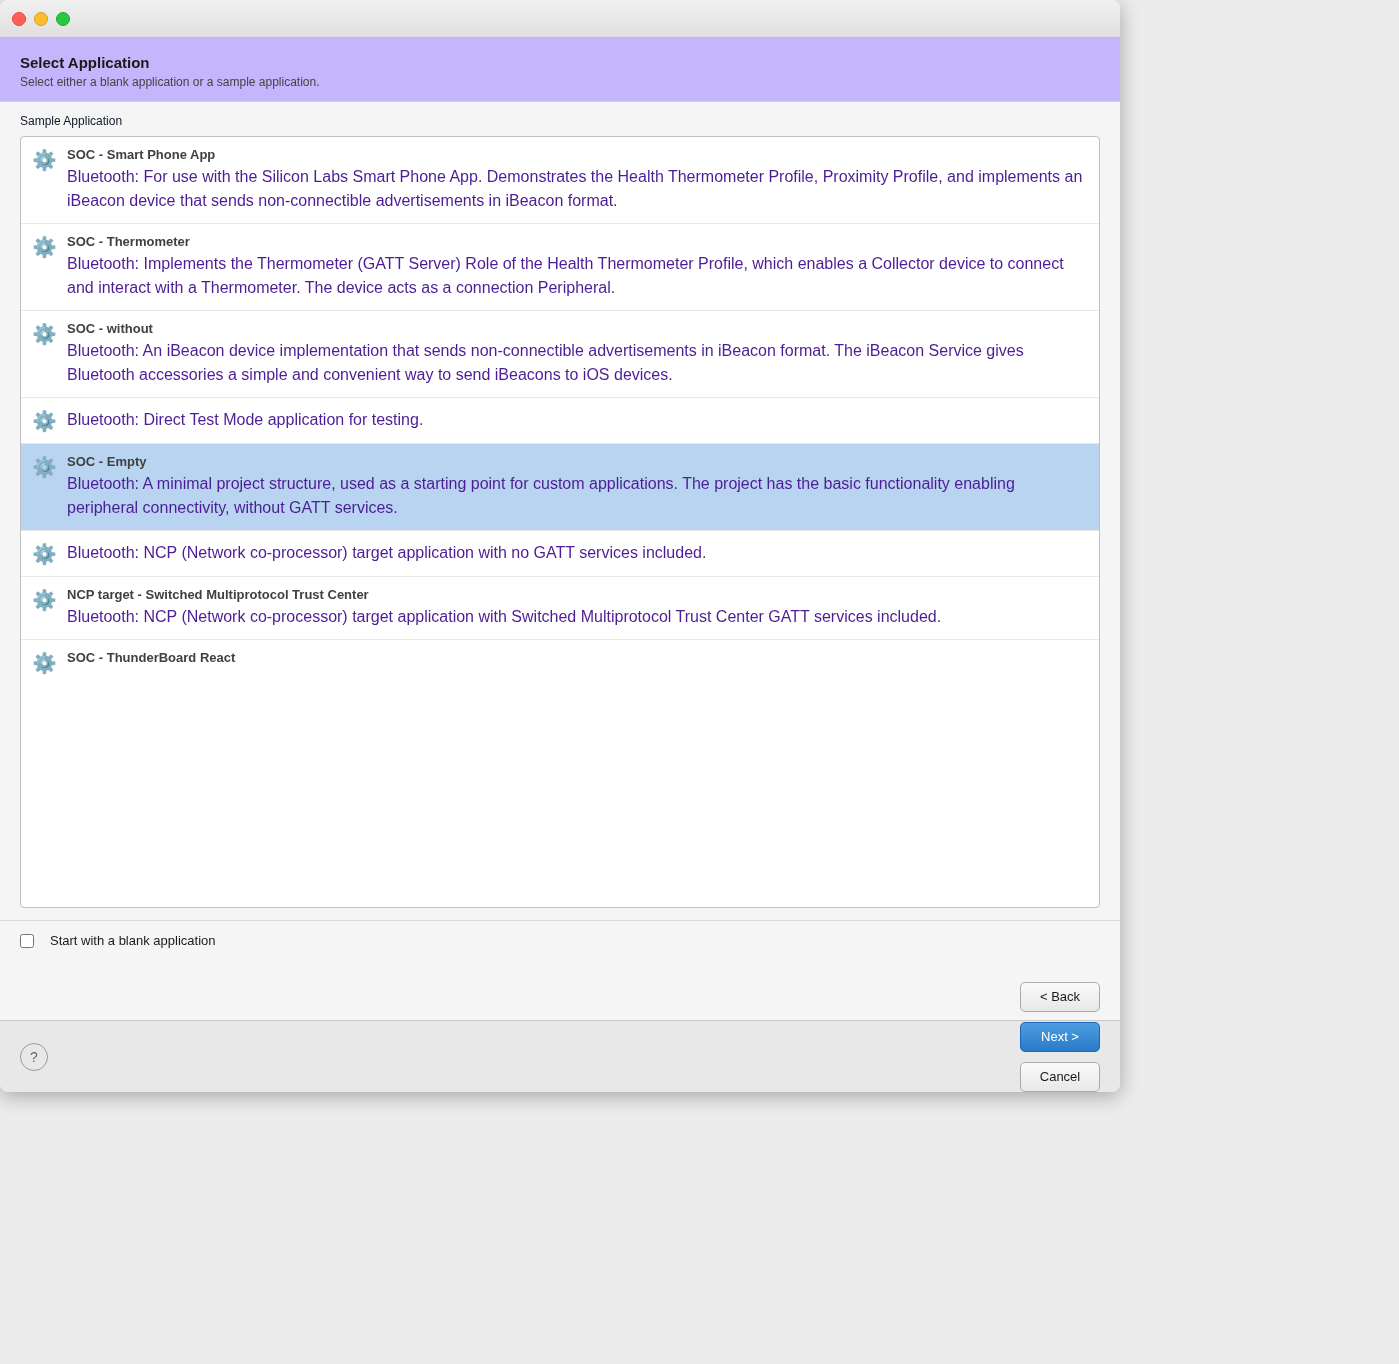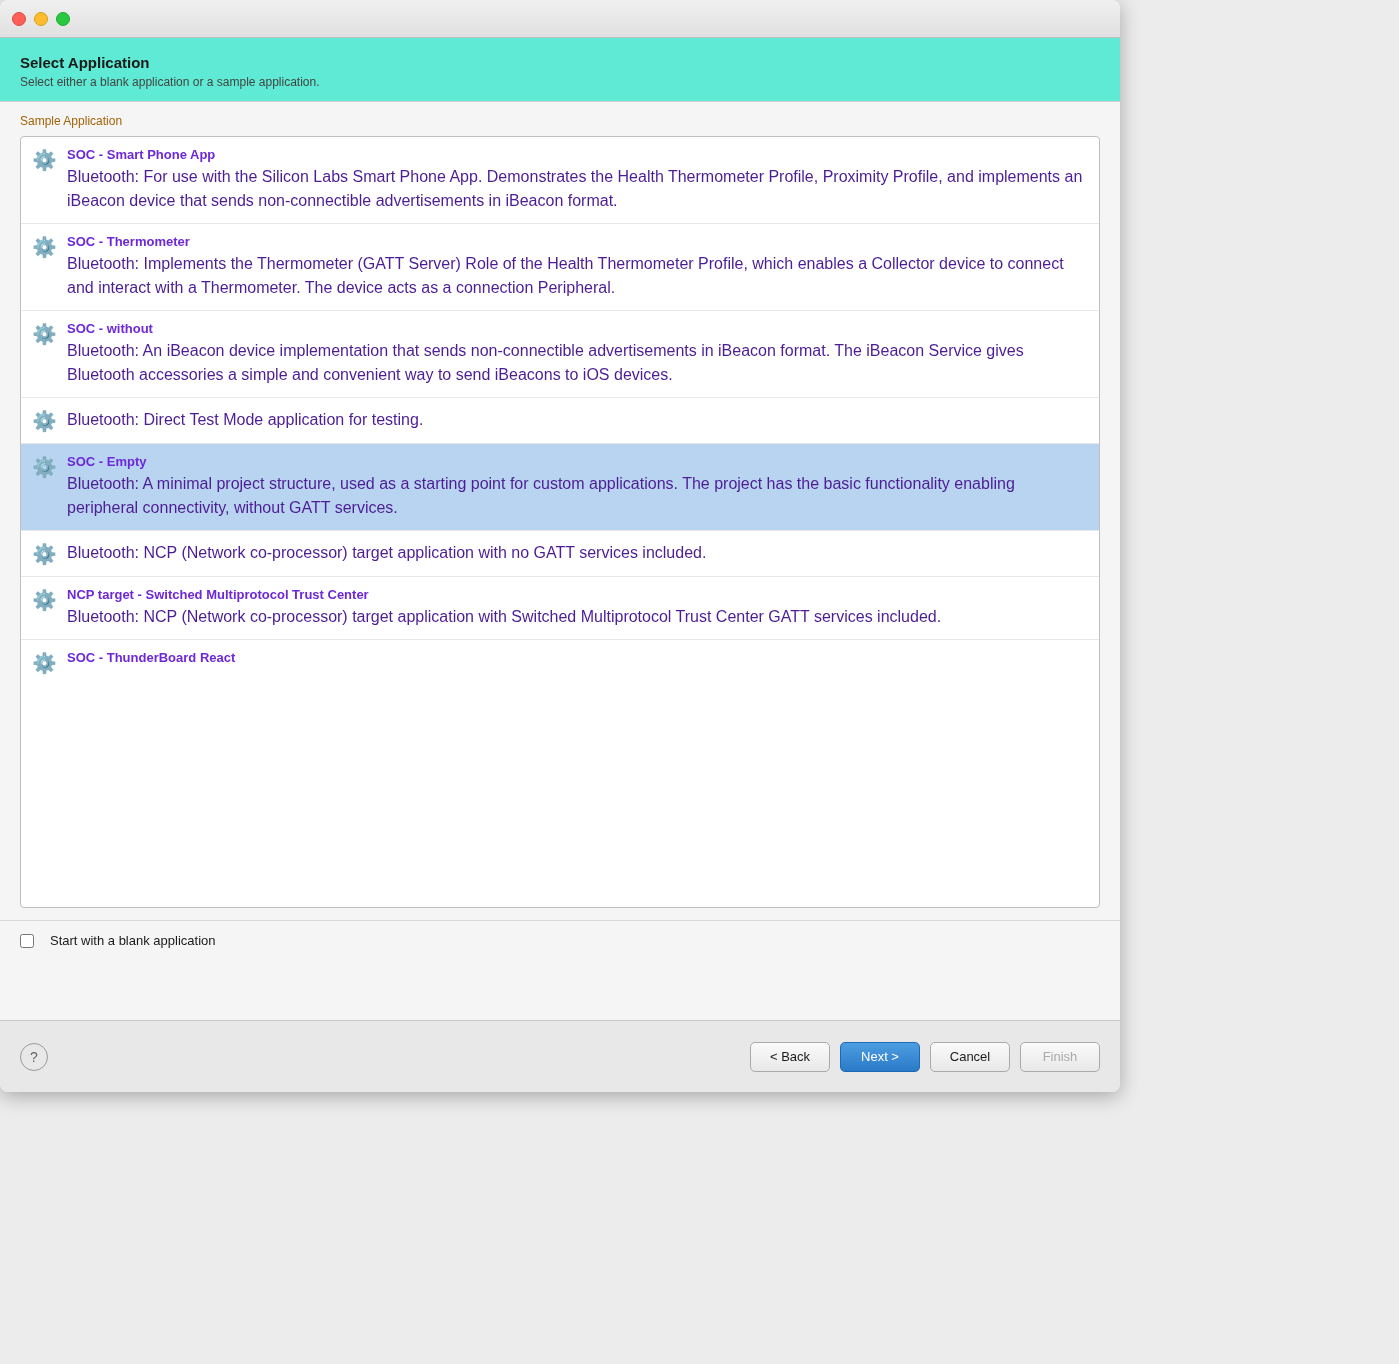--- a/index.html
+++ b/index.html
@@ -35,21 +35,21 @@
       width: 14px;
       height: 14px;
       border-radius: 50%;
     }
     .traffic-light.close { background: #ff5f57; border: 1px solid #e0443e; }
     .traffic-light.minimize { background: #febc2e; border: 1px solid #d9a017; }
     .traffic-light.maximize { background: #28c840; border: 1px solid #1aac2e; }
 
     
     .header {
-      background: #5eead4;
+      background: #c4b5fd;
       padding: 16px 20px 12px 20px;
       border-bottom: 1px solid #d0d0d0;
       flex-shrink: 0;
     }
     .header-title {
       font-size: 15px;
       font-weight: 700;
       color: #1a1a1a;
       margin-bottom: 4px;
     }
@@ -63,21 +63,21 @@
       flex: 1;
       background: #f5f5f5;
       overflow-y: auto;
       padding: 12px 20px;
       display: flex;
       flex-direction: column;
     }
 
     .section-label {
       font-size: 12px;
-      color: #a16207;
+      color: #0f172a;
       margin-bottom: 8px;
       font-weight: 400;
     }
 
     .list-container {
       border: 1px solid #c0c0c0;
       border-radius: 4px;
       background: #fff;
       overflow: hidden;
       flex: 1;
@@ -108,21 +108,21 @@
       align-items: center;
       justify-content: center;
     }
 
     .item-content {
       flex: 1;
     }
     .item-title {
       font-weight: 700;
       font-size: 13px;
-      color: #6d28d9;
+      color: #404040;
       margin-bottom: 3px;
     }
     .item-desc {
       font-size: 16px;
       color: #4c1d95;
       line-height: 1.5;
     }
 
     
     .checkbox-area {
@@ -174,20 +174,21 @@
       align-items: center;
       justify-content: center;
       font-size: 14px;
       color: #666;
       cursor: pointer;
     }
     .footer-right {
       display: flex;
       gap: 10px;
       align-items: center;
+      flex-direction: column;
     }
     .btn {
       height: 30px;
       min-width: 80px;
       padding: 0 16px;
       border-radius: 5px;
       font-size: 13px;
       cursor: pointer;
       display: flex;
       align-items: center;

